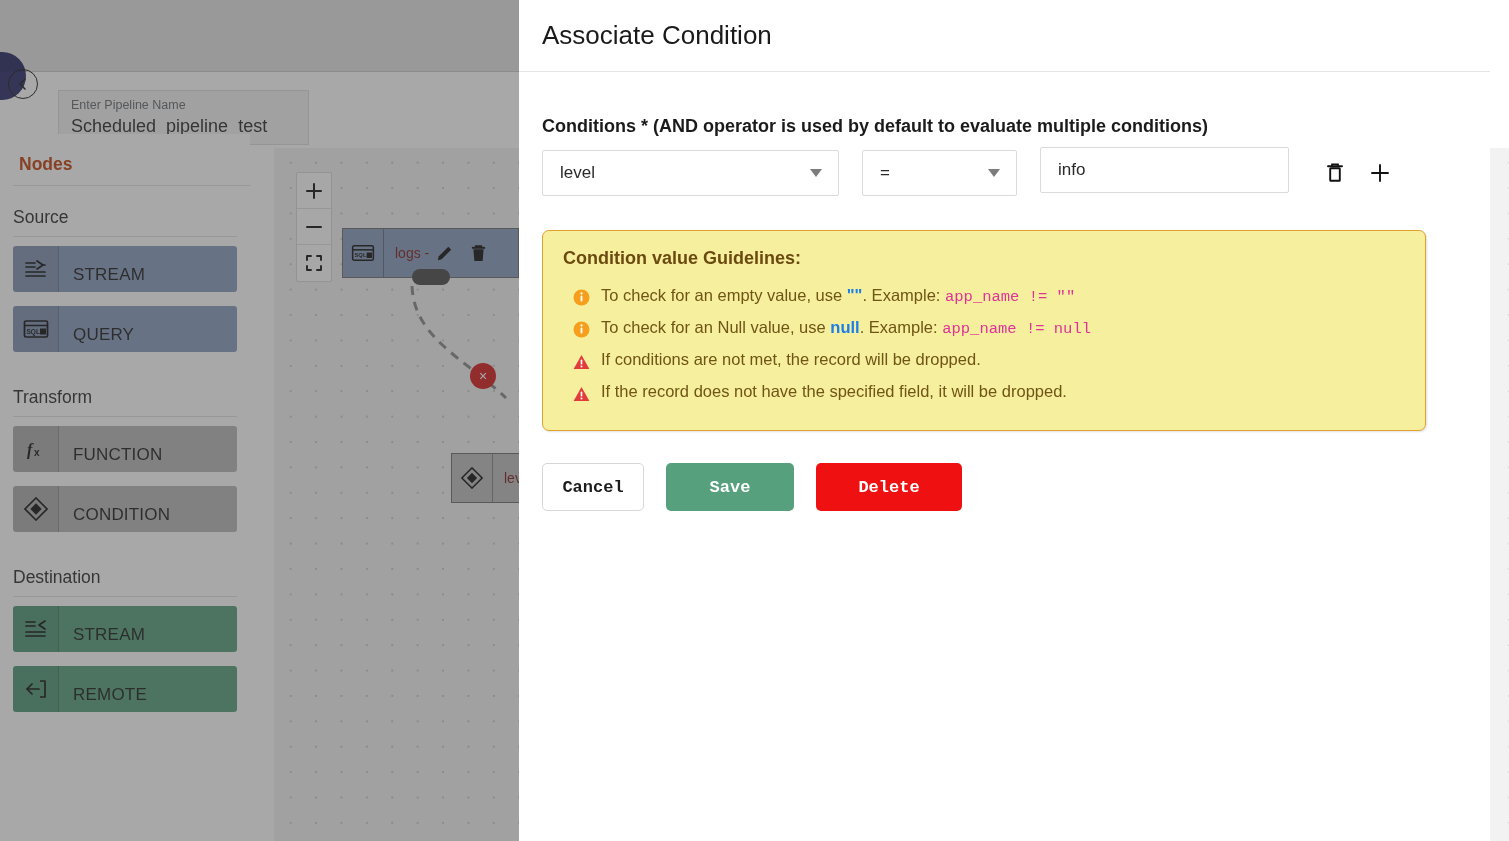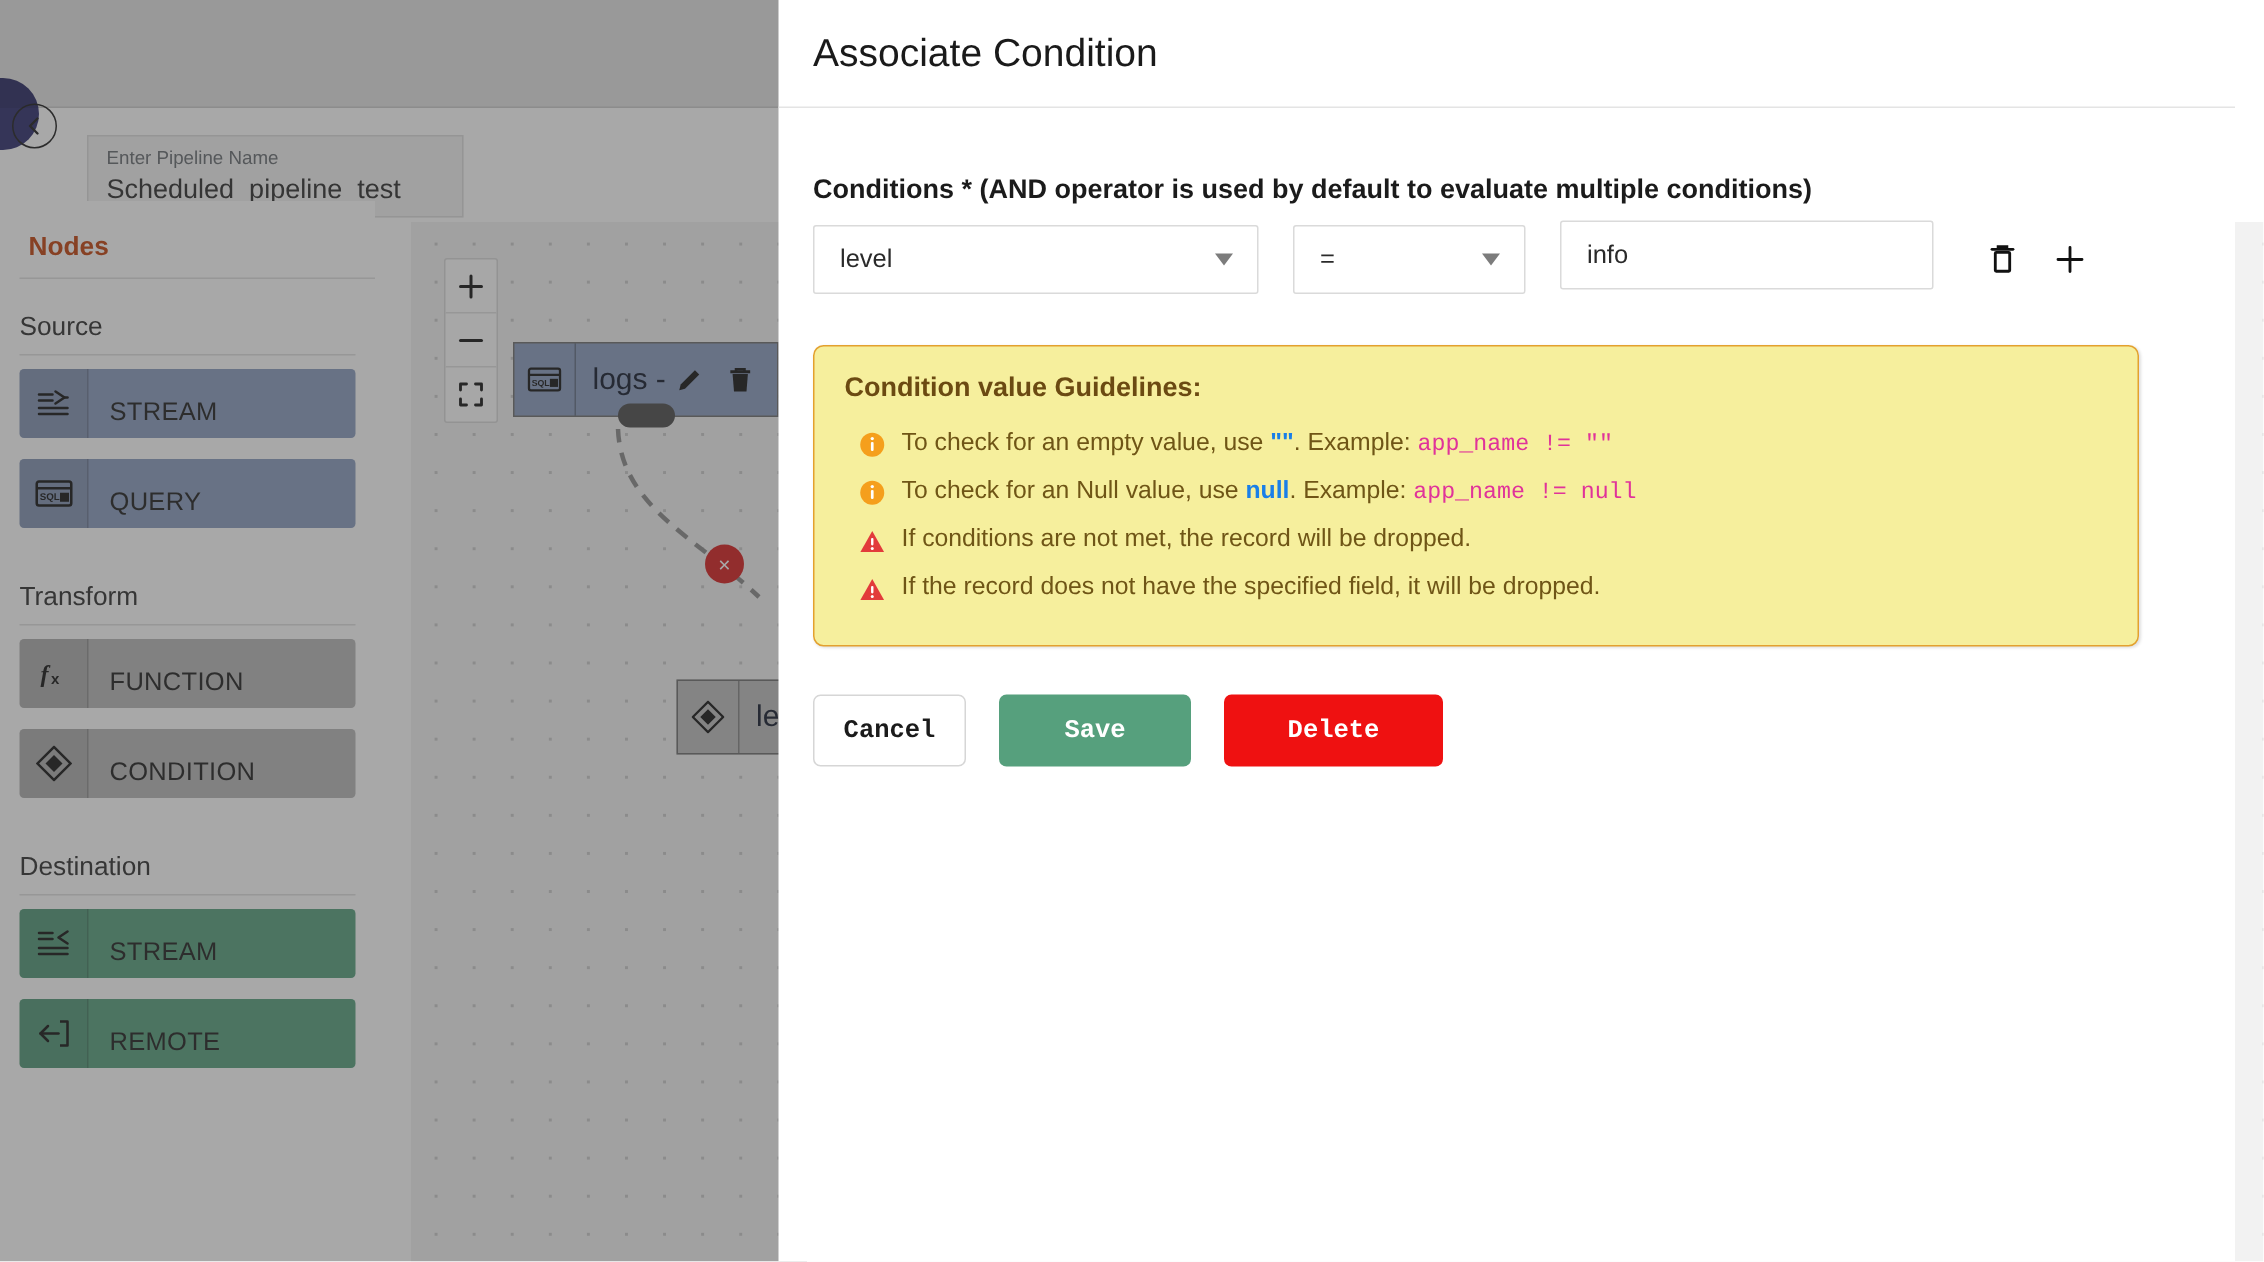--- a/index.html
+++ b/index.html
@@ -113,21 +113,21 @@
   .flow-node.cond-node {
     left: 177px; top: 305px; width: 150px;
     background: #bdbdbd;
   }
   .flow-node .fn-icon {
     width: 41px; height: 100%; flex: 0 0 41px;
     display: flex; align-items: center; justify-content: center;
     border-right: 1px solid rgba(0,0,0,.3);
   }
   .flow-node .fn-label {
-    padding-left: 11px; font-size: 20px; color: #0f172a; white-space: nowrap;
+    padding-left: 11px; font-size: 14px; color: #7f1d1d; white-space: nowrap;
   }
   .fn-actions { display: flex; align-items: center; gap: 16px; padding-left: 6px; }
   .handle-bottom {
     position: absolute; left: 50%; bottom: -8px; transform: translateX(-50%);
     width: 38px; height: 16px; border-radius: 9px; background: #4a4a4a;
   }
   .handle-dot {
     position: absolute; width: 16px; height: 16px; border-radius: 50%;
     background: #4a4a4a; right: -8px;
   }

